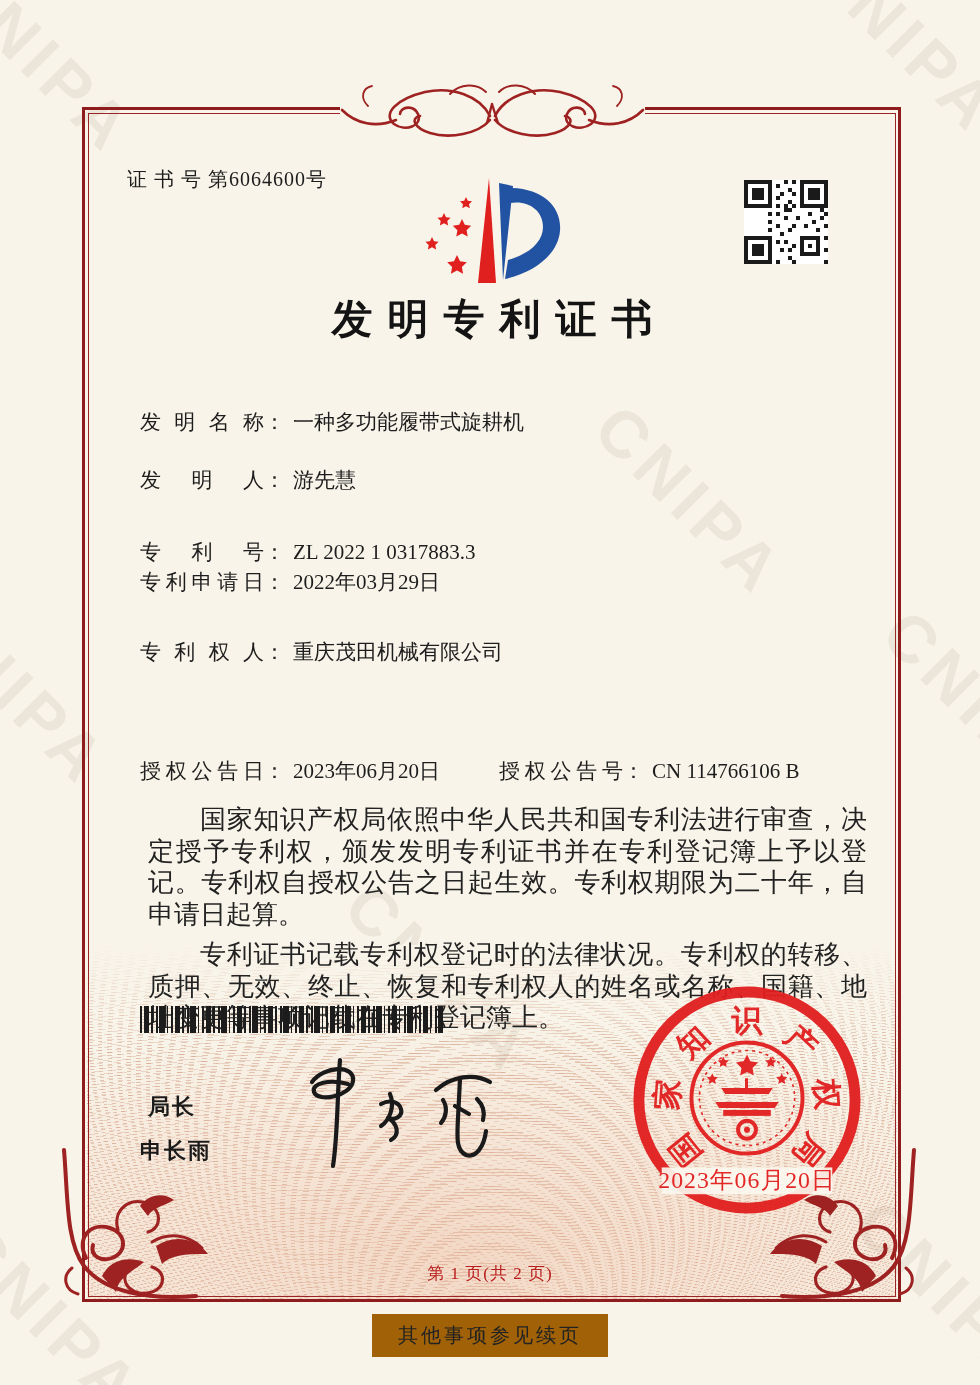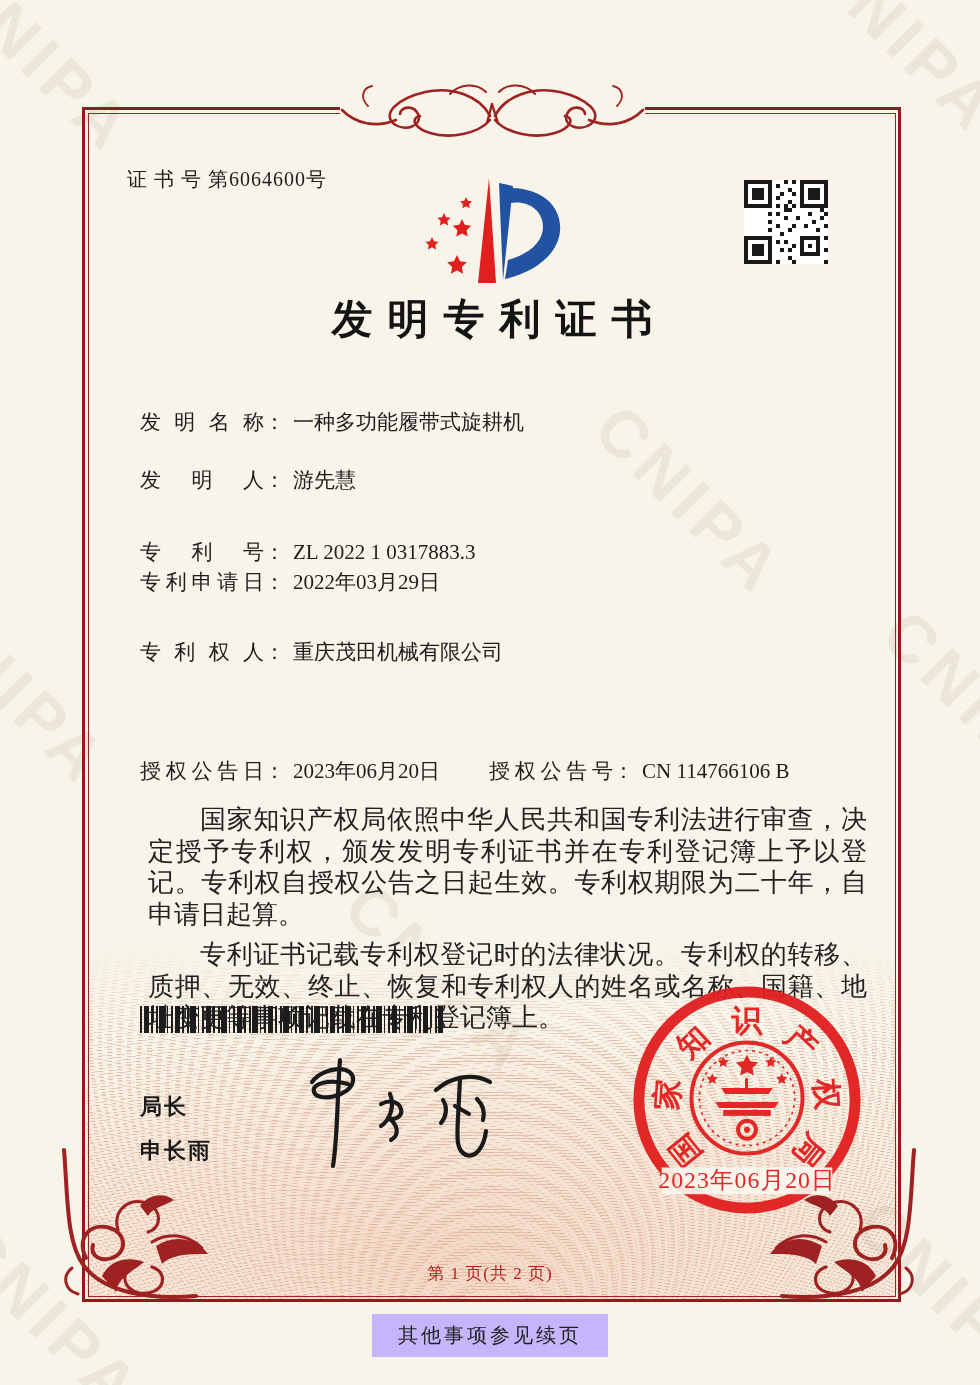--- a/index.html
+++ b/index.html
@@ -44,41 +44,41 @@
   .content{position:absolute;inset:0;z-index:5;border-radius:13px;}
   .cert-no{position:absolute;left:127px;top:166px;font-size:20px;color:#1d1d1d;letter-spacing:1px;}
   .doc-title{
     position:absolute;left:0;top:292px;width:100%;text-align:center;
     font-size:41px;font-weight:bold;color:#141414;
     letter-spacing:15px;padding-left:19px;box-sizing:border-box;
   }
   .row{position:absolute;left:140px;width:740px;font-size:21px;color:#1d1d1d;white-space:nowrap;}
   .flabel{display:inline-block;width:124px;text-align:justify;text-align-last:justify;}
   .fvalue{margin-left:8px;}
-  .grant-group{position:absolute;left:349px;top:0;}
+  .grant-group{position:absolute;left:359px;top:0;}
   .paras{position:absolute;left:140px;top:804px;width:727px;}
   .paras p{margin:0 0 9px 8px;text-indent:2em;font-size:26px;line-height:31.5px;color:#222;text-align:justify;}
   .barcode{
     position:absolute;left:140px;top:1006px;width:303px;height:27px;
     background:repeating-linear-gradient(90deg,
       #1c1c1c 0 2px, transparent 2px 3.5px,
       #1c1c1c 3.5px 9px, transparent 9px 11px,
       #1c1c1c 11px 12.5px, transparent 12.5px 16px,
       #1c1c1c 16px 17.5px, transparent 17.5px 19px,
       #1c1c1c 19px 24.5px, transparent 24.5px 26.5px,
       #1c1c1c 26.5px 28px, transparent 28px 31px);
   }
   .sig-label{
     position:absolute;left:140px;font-size:22px;color:#1a1a1a;
     font-family:"Liberation Sans","DejaVu Sans",sans-serif;font-weight:600;letter-spacing:2px;
   }
   .page-info{position:absolute;left:0;top:1262px;width:100%;text-align:center;font-size:17px;color:#b91c1c;letter-spacing:1px;}
   .cont-box{
     position:absolute;left:50%;top:1314px;transform:translateX(-50%);
-    background:#c4b5fd;padding:8px 26px;font-size:20px;color:#222;letter-spacing:3px;white-space:nowrap;
+    background:#a16207;padding:8px 26px;font-size:20px;color:#222;letter-spacing:3px;white-space:nowrap;
   }
   svg{display:block;}
 </style>
 </head>
 <body>
 
 <div class="watermark" style="left:40px;top:58px;">CNIPA</div>
 <div class="watermark" style="left:905px;top:38px;">CNIPA</div>
 <div class="watermark" style="left:690px;top:500px;">CNIPA</div>
 <div class="watermark" style="left:14px;top:690px;">CNIPA</div>
@@ -244,21 +244,21 @@
     </span>
   </div>
 
   <div class="paras">
     <p>国家知识产权局依照中华人民共和国专利法进行审查，决定授予专利权，颁发发明专利证书并在专利登记簿上予以登记。专利权自授权公告之日起生效。专利权期限为二十年，自申请日起算。</p>
     <p>专利证书记载专利权登记时的法律状况。专利权的转移、质押、无效、终止、恢复和专利权人的姓名或名称、国籍、地址变更等事项记载在专利登记簿上。</p>
   </div>
 
   <div class="barcode"></div>
 
-  <div class="sig-label" style="top:1092px;">局长</div>
+  <div class="sig-label" style="top:1092px;margin-left:8px;">局长</div>
   <div class="sig-label" style="top:1136px;">申长雨</div>
 
   <svg class="abs" style="left:288px;top:1054px;" width="232" height="118" viewBox="0 0 232 118">
     <g stroke="#1a1a1a" stroke-width="4.2" fill="none" stroke-linecap="round" stroke-linejoin="round">
       <path d="M52,6 C49,42 50,80 45,112"></path>
       <path d="M24,28 C36,12 67,10 65,27 C63,42 30,49 26,38 C23,29 42,25 60,30"></path>
       <path d="M102,40 C107,52 102,66 93,72"></path>
       <path d="M93,50 C102,45 111,48 113,55 C115,62 107,67 100,64 C110,70 112,81 103,86"></path>
       <path d="M148,36 C164,22 186,19 202,28"></path>
       <path d="M172,25 L170,64 C169,84 168,96 178,101 C188,104 196,93 198,77"></path>

